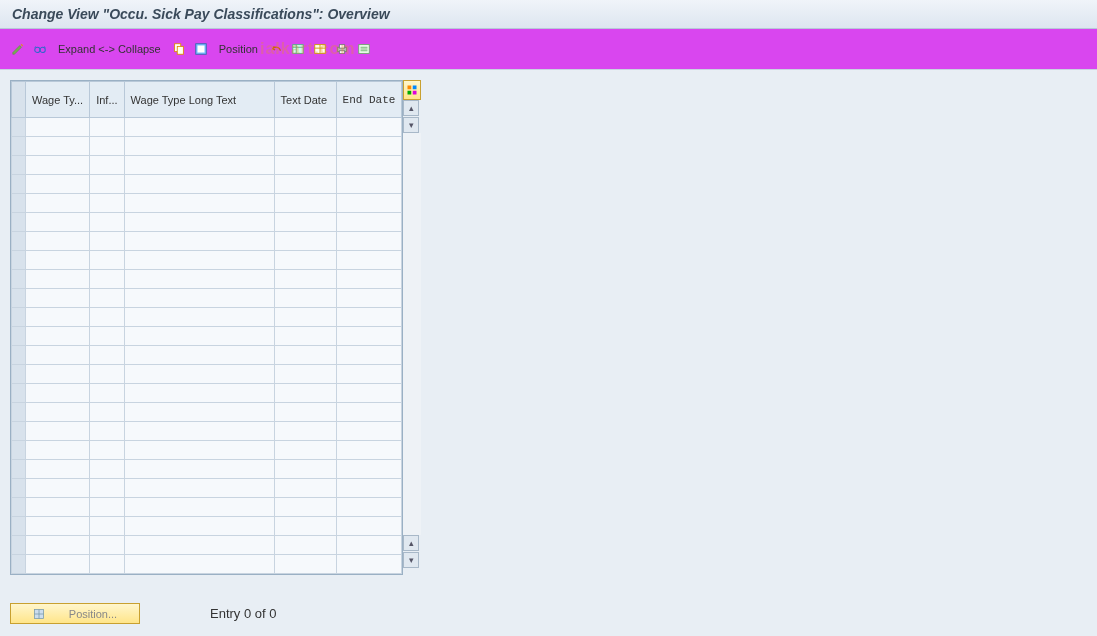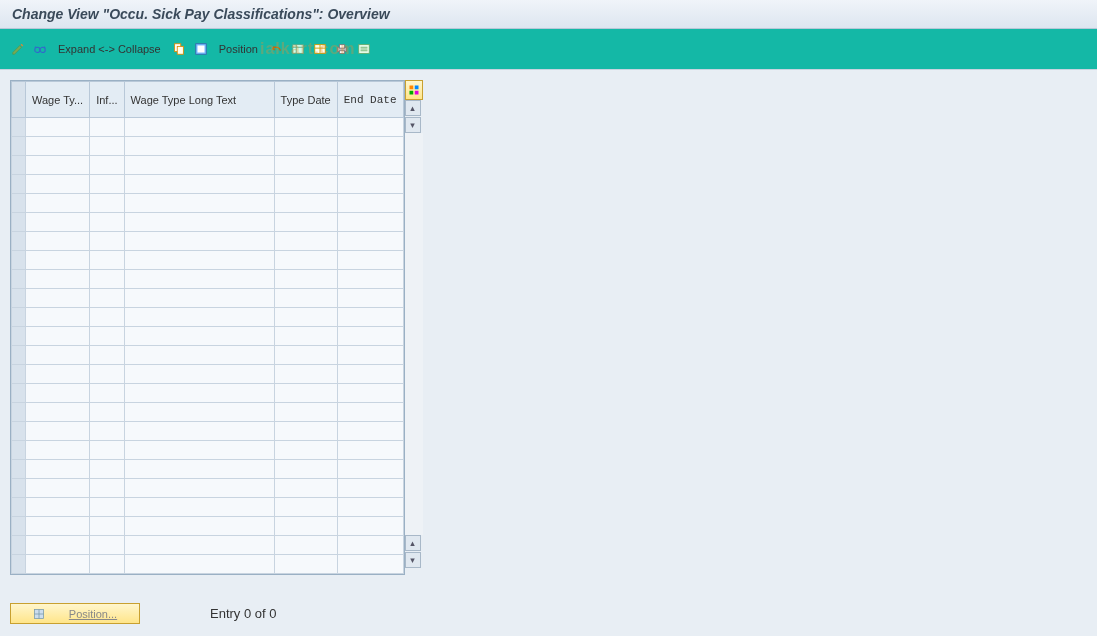--- a/index.html
+++ b/index.html
@@ -15,21 +15,21 @@
     .title-bar {
       background: linear-gradient(to bottom, #f0f4f9 0%, #dde6f0 100%);
       border-bottom: 1px solid #b8c8d8;
       padding: 6px 12px;
       font-size: 14px;
       font-weight: bold;
       font-style: italic;
       color: #3a4a5a;
     }
     .toolbar {
-      background: #14b8a6;
+      background: #d946ef;
       border-bottom: 1px solid #c8d4e0;
       padding: 20px 10px;
       display: flex;
       align-items: center;
       gap: 6px;
       height: 28px;
     }
     .tb-icon {
       width: 16px;
       height: 16px;
@@ -118,21 +118,21 @@
       background: linear-gradient(#fff6cc,#ffe58a);
       border: 1px solid #c8a030;
       padding: 3px 16px;
       font-size: 11px;
       color: #333;
       cursor: pointer;
       height: 21px;
       display:flex;align-items:center;justify-content:center;
     }
     .yellow-btn.wide { width: 200px; }
-    .yellow-btn.pos { width: 130px; color:#888; gap:24px;text-decoration:underline; }
+    .yellow-btn.pos { width: 130px; color:#888; gap:24px; }
     .entry-text {
       font-size: 13px;
       color: #333;
       margin-left: 60px;
     }
     .watermark {
       position: absolute;
       top: 40px;
       left: 260px;
       font-size: 16px;
@@ -217,21 +217,21 @@
 
 <div class="content-area">
   <div class="table-wrap">
     <table class="grid">
       <thead>
         <tr>
           <th class="row-selector"></th>
           <th class="col-wt">Wage Ty...</th>
           <th class="col-inf">Inf...</th>
           <th class="col-long">Wage Type Long Text</th>
-          <th class="col-sd">Type Date</th>
+          <th class="col-sd">Text Date</th>
           <th class="col-ed">End Date</th>
         </tr>
       </thead>
       <tbody id="grid-body">
           <tr>
             <td class="row-selector"></td>
             <td class="col-wt"></td>
             <td class="col-inf"></td>
             <td class="col-long"></td>
             <td class="col-sd"></td>

